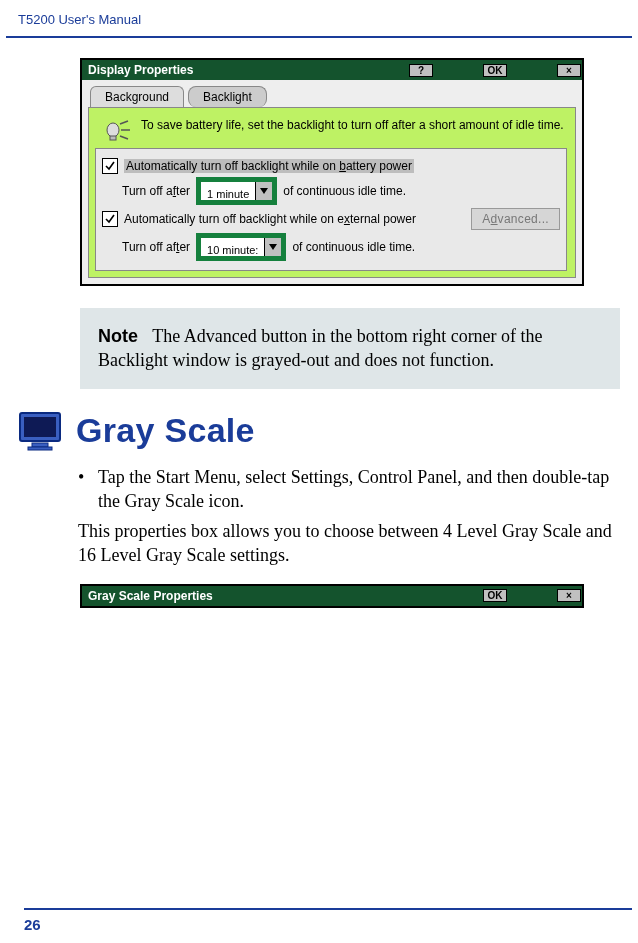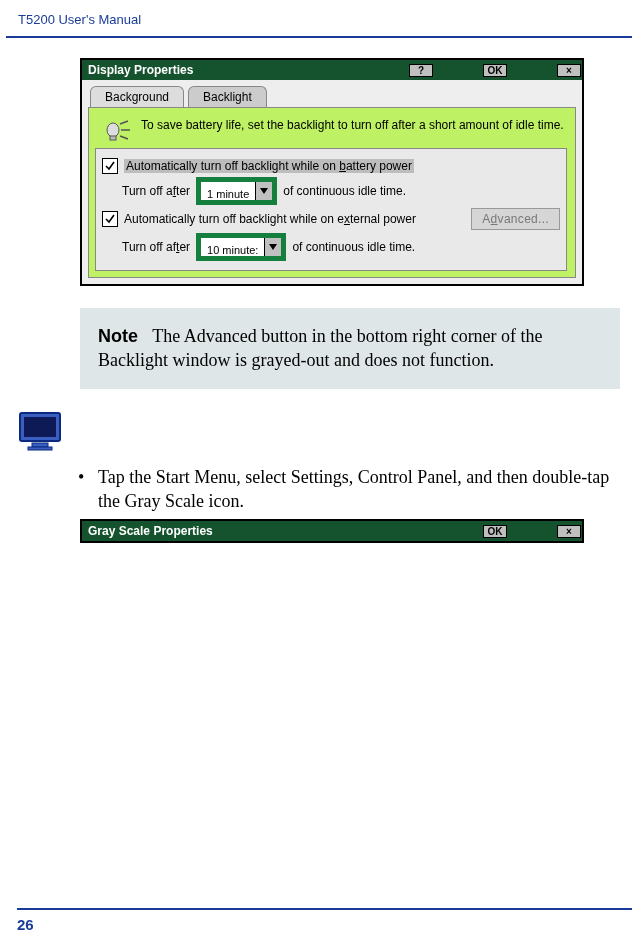--- a/index.html
+++ b/index.html
@@ -17,21 +17,21 @@
   .running-head{font-family:Arial,Helvetica,sans-serif;font-weight:400;font-size:13px;color:var(--brand-blue);}
   .content{position:absolute;left:18px;right:18px;top:58px;bottom:60px;}
   .figure-wrap{padding-left:62px;}
   
   .win{border:2px solid #000;background:var(--light);font-family:Arial,Helvetica,sans-serif;font-size:12px;color:#000;width:500px;}
   .titlebar{display:flex;align-items:center;background:#14532d;color:#fff;height:20px;gap:48px;}
   .titlebar .wtitle{flex:1;font-weight:700;font-size:12px;padding:2px 6px;}
   .tbtn{width:22px;display:flex;align-items:center;justify-content:center;background:#c0c0c0;color:#000;border:1px solid #000;font-size:10px;font-weight:700;margin:1px;}
   .tabs{display:flex;padding:6px 8px 0 8px;}
   .tab{padding:3px 14px;border:1px solid #888;border-bottom:none;border-radius:6px 6px 0 0;margin-right:4px;background:#ddd;font-size:12px;}
-  .tab.active{background:#ccc;}
+  .tab.active{background:#ccc;border-radius:8px;}
   .panel{border:1px solid #888;margin:0 6px 6px 6px;padding:6px 8px 6px 6px;background:#bef264;}
   .panel .help{display:flex;align-items:flex-start;gap:10px;margin:4px 0 6px 8px;}
   .bulb{width:28px;height:24px;flex:0 0 28px;}
   .bulb svg{width:100%;height:100%;}
   .opts{border:1px solid #888;background:#e9e9e9;padding:6px 6px;}
   .orow{display:flex;align-items:center;gap:6px;margin:3px 0;font-size:12px;}
   .chk{width:14px;height:14px;border:1px solid #000;display:flex;align-items:center;justify-content:center;background:#fff;}
   .chk svg{width:10px;height:10px;}
   .sel{display:inline-flex;align-items:flex-end;border:5px solid #15803d;background:#fff;height:18px;}
   .sel .val{padding:0 6px;font-size:11px;}
@@ -57,21 +57,21 @@
 
   
   .win2{width:500px;}
   .panel2{height:160px;}
   .rgroup{margin-left:24px;margin-top:8px;}
   .rrow{display:flex;align-items:center;gap:8px;margin:10px 0;font-size:12px;}
   .radio{width:14px;height:14px;border:1px solid #000;border-radius:50%;background:#fff;display:flex;align-items:center;justify-content:center;}
   .radio.sel::after{content:"";width:8px;height:8px;background:#000;border-radius:50%;}
 
   
-  .footer{position:absolute;left:17px;right:6px;bottom:10px;}
+  .footer{position:absolute;left:24px;right:6px;bottom:10px;}
   .rule-bot{border-top:2px solid var(--brand-blue);margin-bottom:6px;}
   .frow{display:flex;align-items:center;font-family:Arial,Helvetica,sans-serif;font-size:15px;}
   .pnum{font-weight:700;color:var(--brand-blue);width:40px;}
   .fspace{flex:1;}
   .docid{color:var(--brand-blue);}
 </style>
 </head>
 <body>
 
 <div class="page">
@@ -167,26 +167,28 @@
 
     <div class="section">
       <span class="section-icon">
         <svg viewBox="0 0 44 40">
             <rect x="2" y="2" width="40" height="28" rx="2" fill="#3a5fc0" stroke="#0a2a80" stroke-width="2"></rect>
             <rect x="6" y="6" width="32" height="20" fill="#0e1a55"></rect>
             <rect x="14" y="32" width="16" height="4" fill="#3a5fc0" stroke="#0a2a80"></rect>
             <rect x="10" y="36" width="24" height="3" fill="#3a5fc0" stroke="#0a2a80"></rect>
           </svg>
       </span>
+      <h2>Gray Scale</h2>
     </div>
 
     <div class="bullet body-text">
       <span class="dot">•</span>
       <span>Tap the Start Menu, select Settings, Control Panel, and then double-tap the Gray Scale icon.</span>
     </div>
+    <div class="para">This properties box allows you to choose between 4 Level Gray Scale and 16 Level Gray Scale settings.</div>
 
     <div class="figure-wrap">
       <div class="win win2">
         <div class="titlebar">
           <div class="wtitle">Gray Scale Properties</div>
           <div class="tbtn">OK</div>
           <div class="tbtn">×</div>
         </div>
       </div>
     </div>

